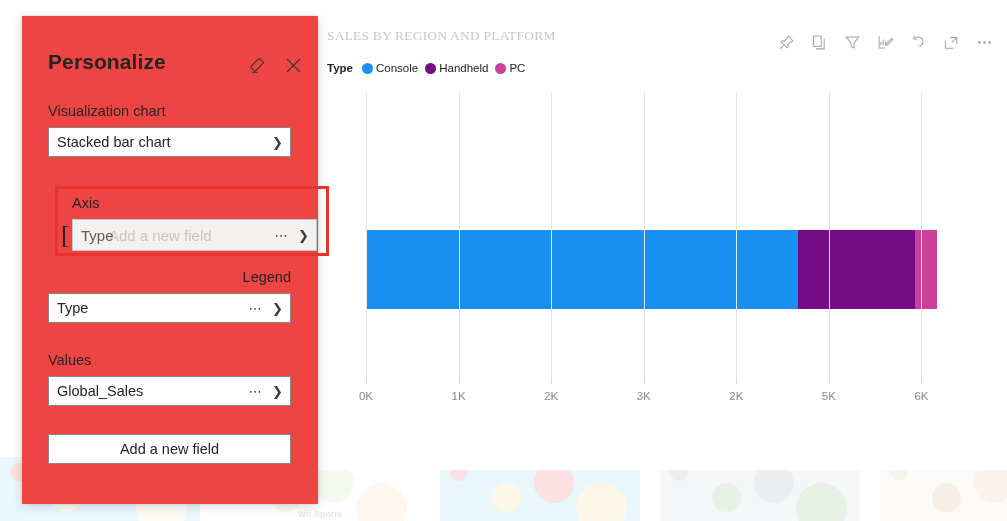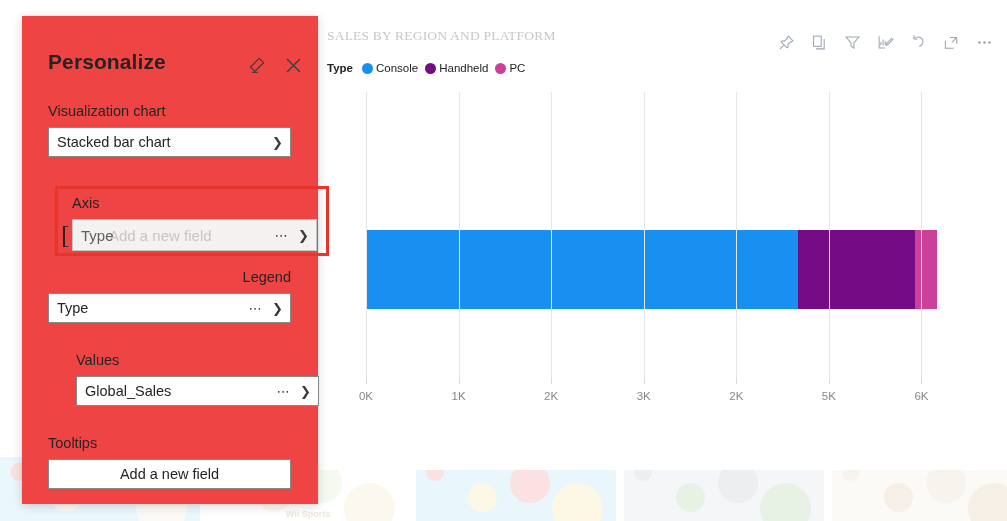--- a/index.html
+++ b/index.html
@@ -6,21 +6,21 @@
   body{
     width:1007px;height:521px;position:relative;overflow:hidden;
     background:#ffffff;
     font-family:"Liberation Sans","DejaVu Sans",sans-serif;
     -webkit-font-smoothing:antialiased;
   }
 
   
   #thumbstrip{
     position:absolute;left:0;bottom:0;width:1007px;height:64px;
-    display:flex;gap:8px;padding-left:0;overflow:hidden;
+    display:flex;gap:20px;padding-left:0;overflow:hidden;
     opacity:.16;
   }
   .thumb{flex:0 0 auto;height:64px;position:relative;overflow:hidden;}
   .thumb .sky{position:absolute;inset:0;}
   .tb-cap{
     position:absolute;left:0;right:0;bottom:2px;text-align:center;
     font-size:9px;color:#8a6a2a;font-weight:bold;white-space:nowrap;
   }
   .blob{position:absolute;border-radius:50%;}
 
@@ -322,28 +322,27 @@
 
   <div class="field-group" style="top:252px;text-align:right;">
     <span class="field-label">Legend</span>
     <div class="field-box">
       <span class="field-text">Type</span>
       <span class="field-ellipsis">⋯</span>
       <span class="field-chev">❯</span>
     </div>
   </div>
 
-  <div class="field-group" style="top:335px;margin-left:28px;">
+  <div class="field-group" style="top:335px;">
     <span class="field-label">Values</span>
     <div class="field-box">
       <span class="field-text">Global_Sales</span>
       <span class="field-ellipsis">⋯</span>
       <span class="field-chev">❯</span>
     </div>
   </div>
 
   <div class="field-group" style="top:418px;">
-    <span class="field-label">Tooltips</span>
     <div class="field-box add-field">
       <span>Add a new field</span>
     </div>
   </div>
 </div>
 
 </body></html>

